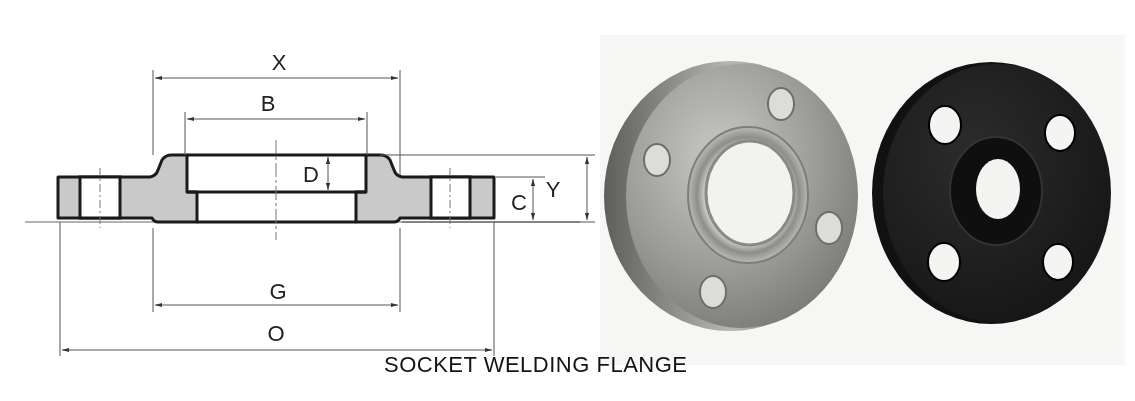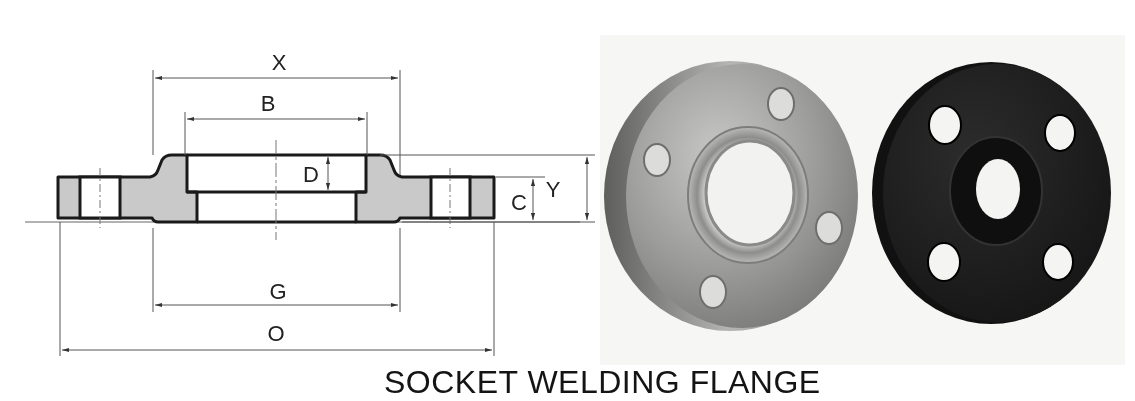--- a/index.html
+++ b/index.html
@@ -1,21 +1,21 @@
 <!DOCTYPE html>
 <html><head>
   <meta charset="utf-8">
   <style>
     html, body { margin: 0; padding: 0; background: #ffffff; }
     body { width: 1135px; height: 401px; position: relative; overflow: hidden; font-family: "Liberation Sans", sans-serif; }
     .canvas { position: absolute; left: 0; top: 0; width: 1135px; height: 401px; }
     .photo-bg { position: absolute; left: 600px; top: 35px; width: 525px; height: 330px; background: #f6f6f4; }
     svg { position: absolute; left: 0; top: 0; }
     .dim-label { position: absolute; font-size: 22px; color: #222; font-family: "Liberation Sans", sans-serif; line-height: 1; transform: translate(-50%, -50%); }
-    .title { position: absolute; left: 384px; top: 364px; font-size: 32px; color: #141414; letter-spacing: 0.5px; font-family: "Liberation Sans", sans-serif; white-space: nowrap; }
+    .title { position: absolute; left: 384px; top: 352px; font-size: 22px; color: #141414; letter-spacing: 0.5px; font-family: "Liberation Sans", sans-serif; white-space: nowrap; }
   </style>
 </head>
 <body>
 
 <div class="canvas">
 
   <div class="photo-bg"></div>
 
   <svg width="1135" height="401" viewBox="0 0 1135 401">
     <defs>

